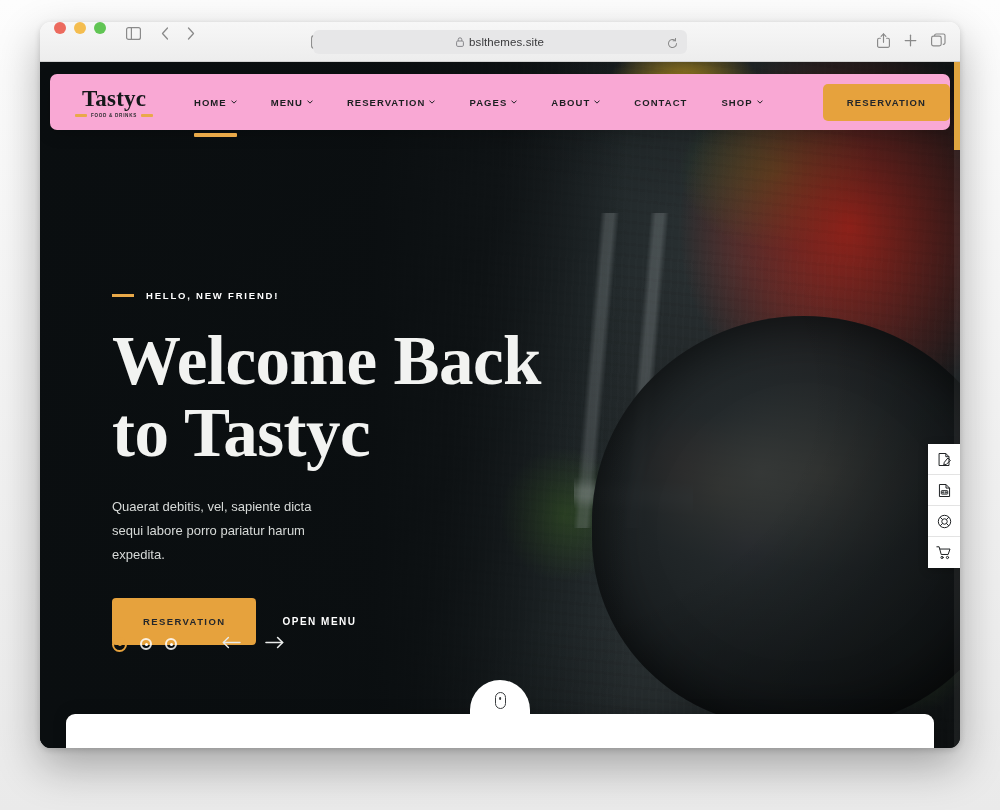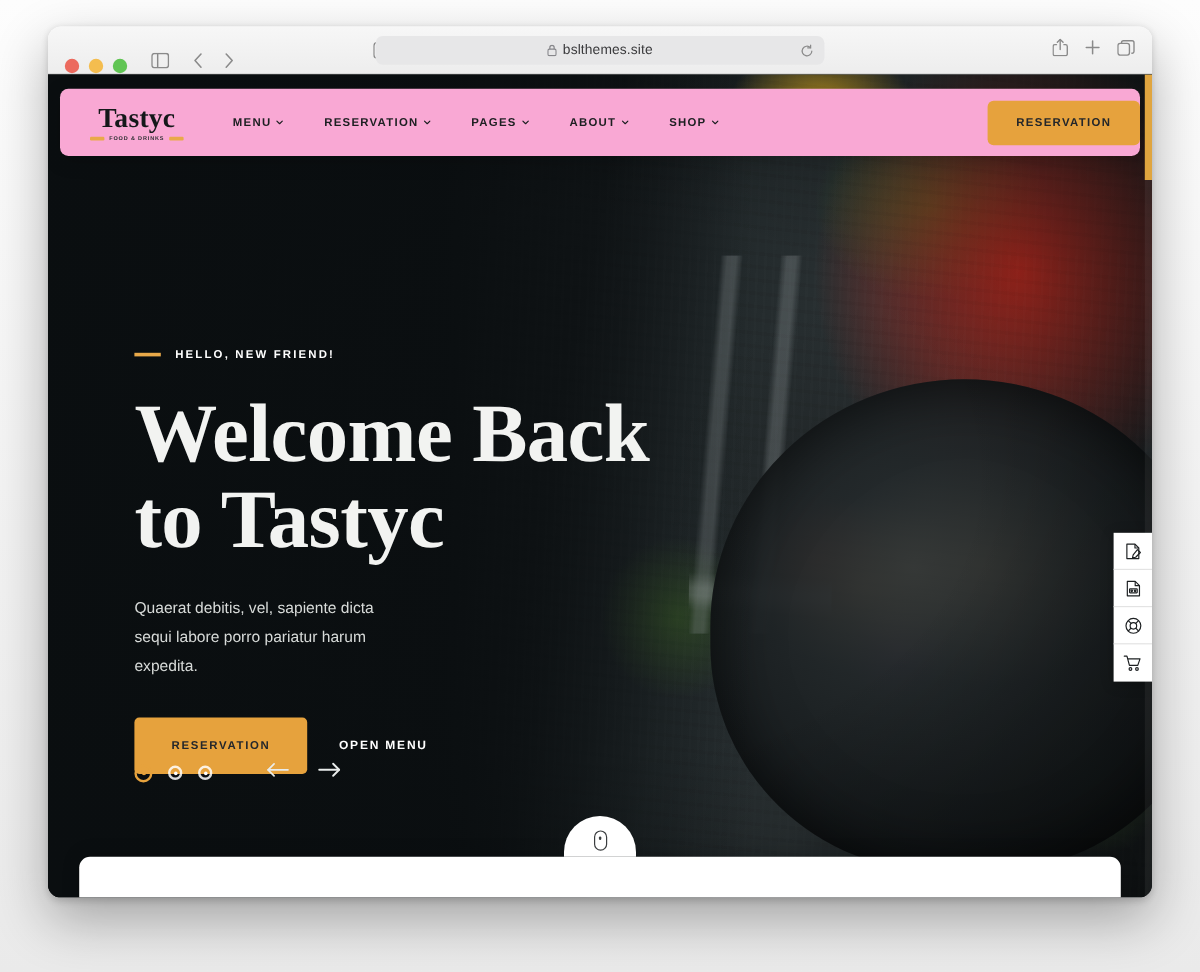--- a/index.html
+++ b/index.html
@@ -19,21 +19,21 @@
     width:920px; height:726px;
     border-radius:11px;
     background:#ffffff;
     box-shadow:0 18px 44px rgba(0,0,0,.30), 0 2px 6px rgba(0,0,0,.16);
     overflow:hidden;
   }
   .chrome{
     position:relative; height:40px; width:100%;
     background:linear-gradient(180deg,#f7f7f7,#ededed);
     border-bottom:1px solid #d2d2d2;
-    display:flex; align-items:flex-end;
+    display:flex; align-items:flex-start;
   }
   .lights{ display:flex; gap:8px; margin-left:14px; }
   .light{ width:12px;height:12px;border-radius:50%; }
   .l-red{background:#ec6a5e;} .l-yel{background:#f4bd4f;} .l-grn{background:#61c554;}
 
   .chrome-ico{
     width:22px;height:22px; margin-left:10px;
     display:flex;align-items:center;justify-content:center;
     color:#8a8a8a;
   }
@@ -337,20 +337,26 @@
         <div class="logo">
           <div class="logo-name">Tastyc</div>
           <div class="logo-sub">
             <span class="logo-dash"></span>
             <span class="logo-sub-text">FOOD &amp; DRINKS</span>
             <span class="logo-dash"></span>
           </div>
         </div>
 
         <nav class="menu">
+          <div class="menu-item active">
+            <span>HOME</span>
+            <svg class="caret" viewBox="0 0 8 5" fill="none" stroke="currentColor" stroke-width="1.3" stroke-linecap="round" stroke-linejoin="round">
+                <polyline points="1,1 4,4 7,1"></polyline>
+              </svg>
+          </div>
           <div class="menu-item">
             <span>MENU</span>
             <svg class="caret" viewBox="0 0 8 5" fill="none" stroke="currentColor" stroke-width="1.3" stroke-linecap="round" stroke-linejoin="round">
                 <polyline points="1,1 4,4 7,1"></polyline>
               </svg>
           </div>
           <div class="menu-item">
             <span>RESERVATION</span>
             <svg class="caret" viewBox="0 0 8 5" fill="none" stroke="currentColor" stroke-width="1.3" stroke-linecap="round" stroke-linejoin="round">
                 <polyline points="1,1 4,4 7,1"></polyline>
@@ -360,20 +366,23 @@
             <span>PAGES</span>
             <svg class="caret" viewBox="0 0 8 5" fill="none" stroke="currentColor" stroke-width="1.3" stroke-linecap="round" stroke-linejoin="round">
                 <polyline points="1,1 4,4 7,1"></polyline>
               </svg>
           </div>
           <div class="menu-item">
             <span>ABOUT</span>
             <svg class="caret" viewBox="0 0 8 5" fill="none" stroke="currentColor" stroke-width="1.3" stroke-linecap="round" stroke-linejoin="round">
                 <polyline points="1,1 4,4 7,1"></polyline>
               </svg>
+          </div>
+          <div class="menu-item">
+            <span>CONTACT</span>
           </div>
           <div class="menu-item">
             <span>SHOP</span>
             <svg class="caret" viewBox="0 0 8 5" fill="none" stroke="currentColor" stroke-width="1.3" stroke-linecap="round" stroke-linejoin="round">
                 <polyline points="1,1 4,4 7,1"></polyline>
               </svg>
           </div>
         </nav>
 
         <button class="cta">RESERVATION</button>

